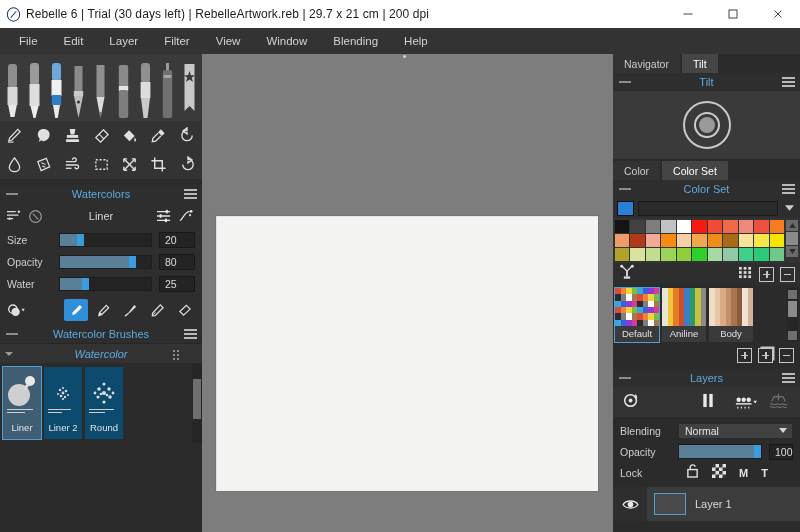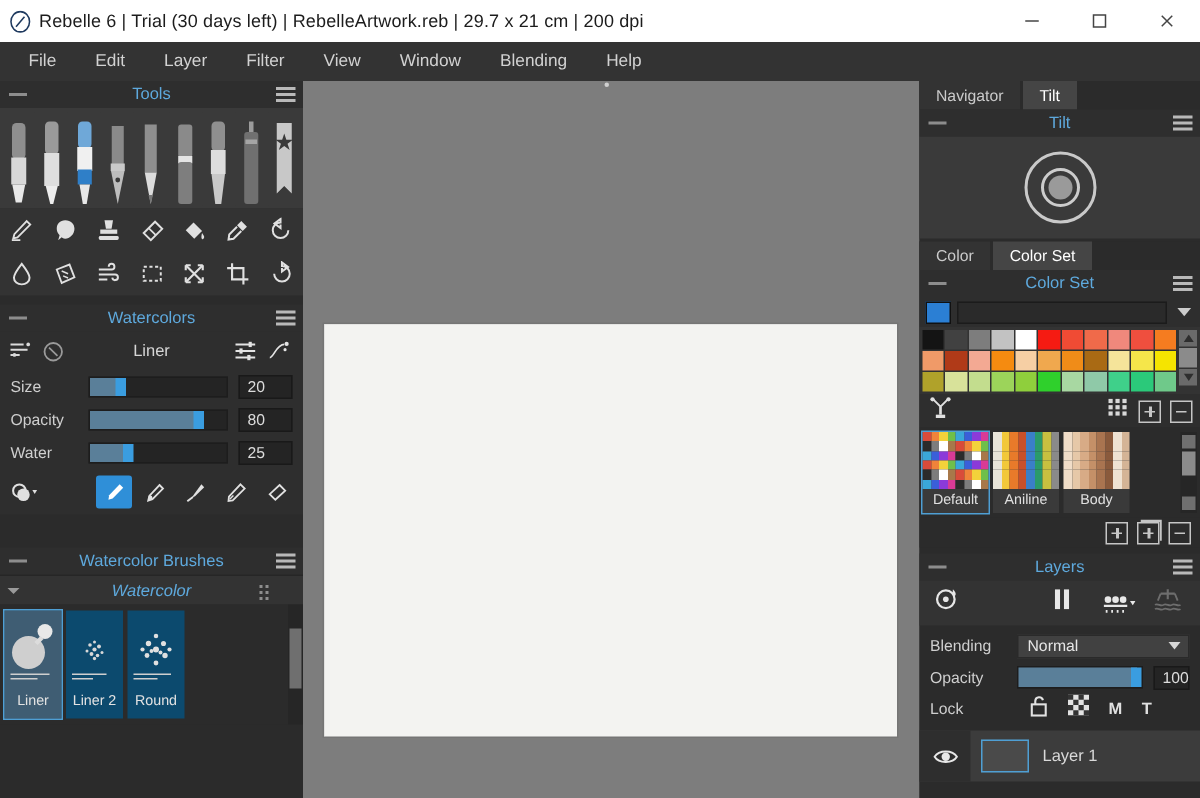--- a/index.html
+++ b/index.html
@@ -253,29 +253,20 @@
     <div class="menu-item">Help</div>
   </div>
 
   <div class="canvas-area">
     <div class="canvas-marker"></div>
     <div class="paper"></div>
   </div>
 
   <div class="left-col">
 
-    <div class="panel-head">
-      <div class="ph-collapse"></div>
-      <div class="ph-title">Tools</div>
-      <div class="ph-menu">
-          <i></i>
-          <i></i>
-          <i></i>
-        </div>
-    </div>
 
     <div class="tools-grid">
       <div class="brush-row">
         <div class="brush-cell">
           <svg width="15" height="58" viewBox="0 0 15 58">
             <rect x="3" y="3" width="9" height="24" rx="3" fill="#8e8e8e"></rect>
             <rect x="2.5" y="26" width="10" height="18" fill="#d8d8d8"></rect>
             <path d="M3.2 44 L11.8 44 L9.5 56 L5.5 56 Z" fill="#e8e8e8"></path>
           </svg>
         </div>
@@ -534,21 +525,21 @@
           </div>
           <div class="mode-btn">
             <svg width="15" height="15" viewBox="0 0 16 16">
                 <path d="M10 2.5 L14 6.5 L7 13 L3 9 Z" fill="none" stroke="#e0e0e0" stroke-width="1.3"></path>
               </svg>
           </div>
         </div>
       </div>
     </div>
 
-    <div class="panel-head" style="margin-top:22px">
+    <div class="panel-head" style="">
       <div class="ph-collapse"></div>
       <div class="ph-title">Watercolor Brushes</div>
       <div class="ph-menu">
           <i></i>
           <i></i>
           <i></i>
         </div>
     </div>
 
     <div class="wb-sub">

